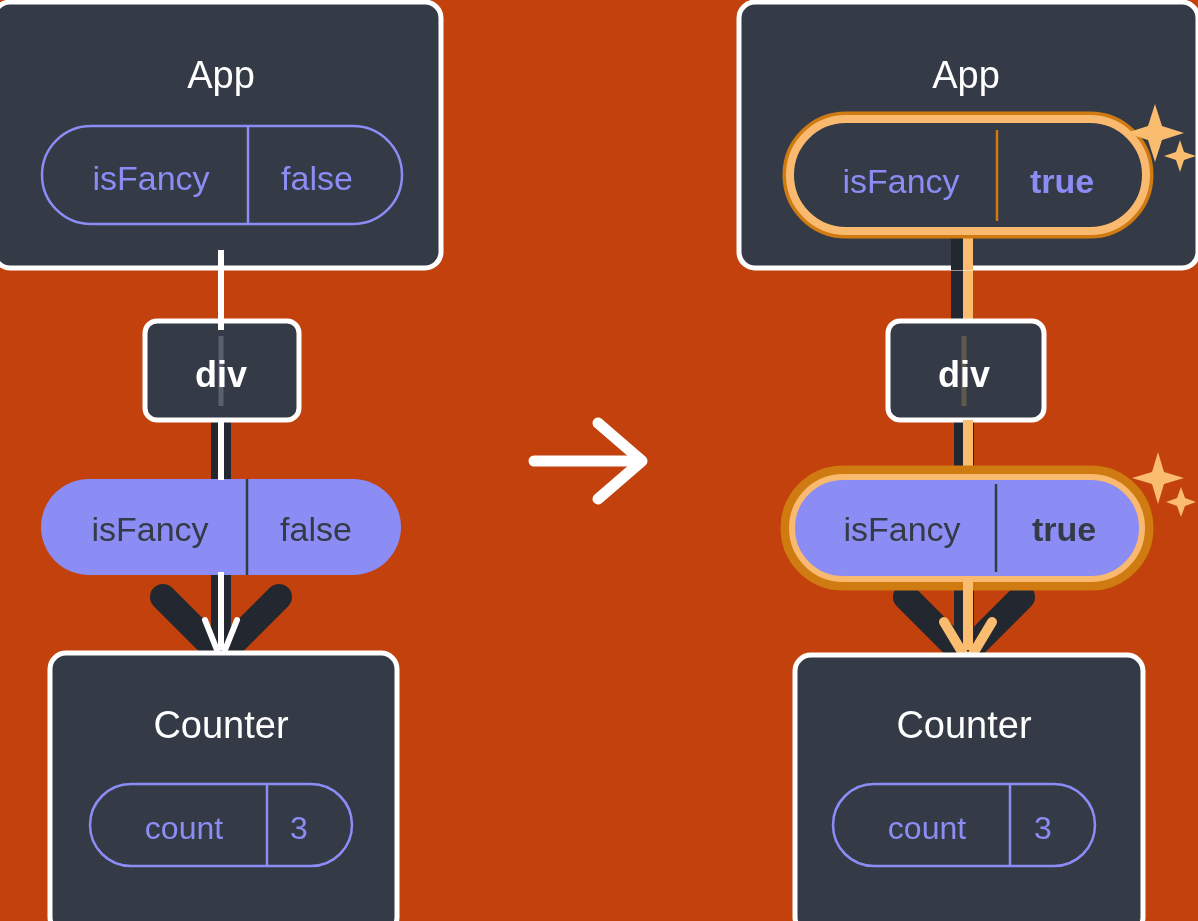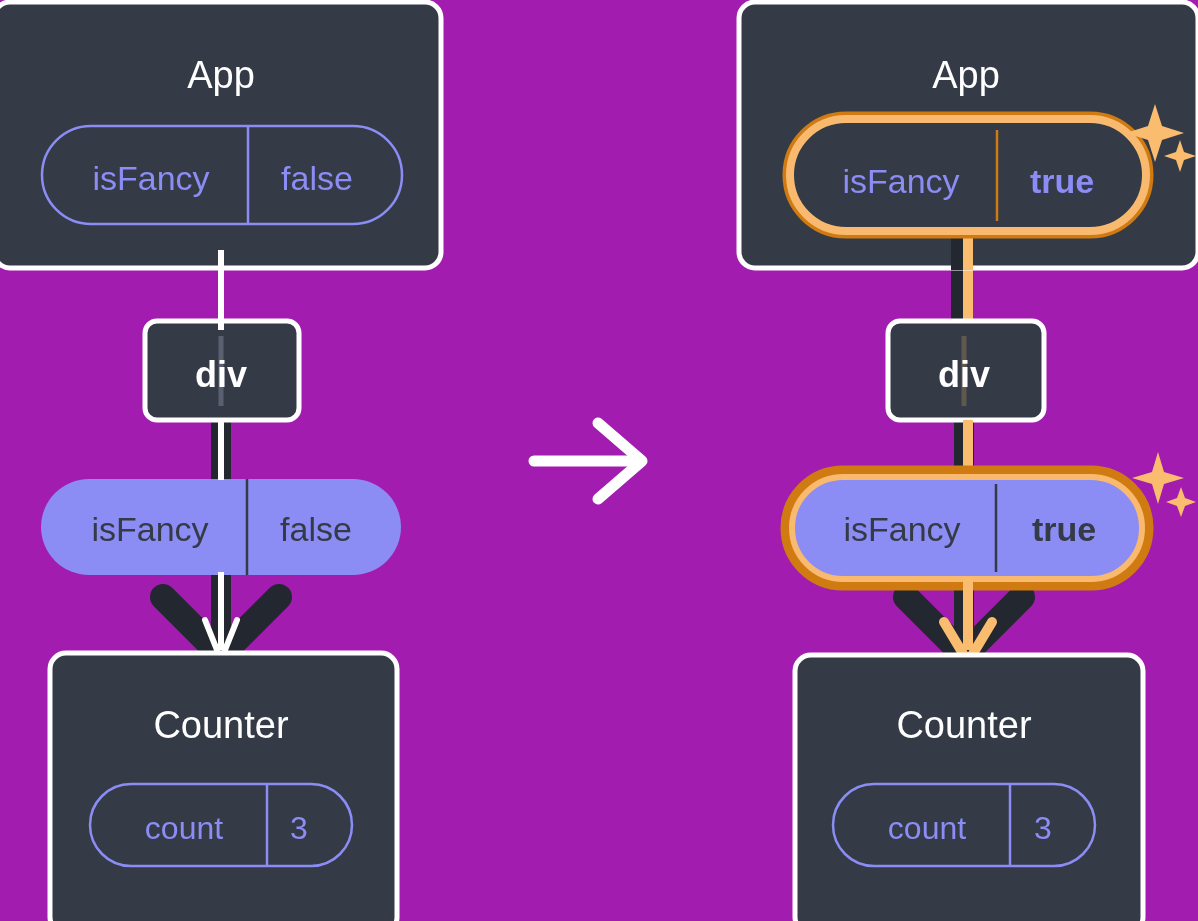--- a/index.html
+++ b/index.html
@@ -10,21 +10,21 @@
   body {
     width: 1198px;
     height: 921px;
     overflow: hidden;
     font-family: "Liberation Sans", "DejaVu Sans", sans-serif;
   }
   #stage {
     position: relative;
     width: 1198px;
     height: 921px;
-    background: #a21caf;
+    background: #c2410c;
   }
   #stage > svg {
     position: absolute;
     top: 0;
     left: 0;
   }
   .box-title {
     font-size: 38px;
     fill: #ffffff;
   }

